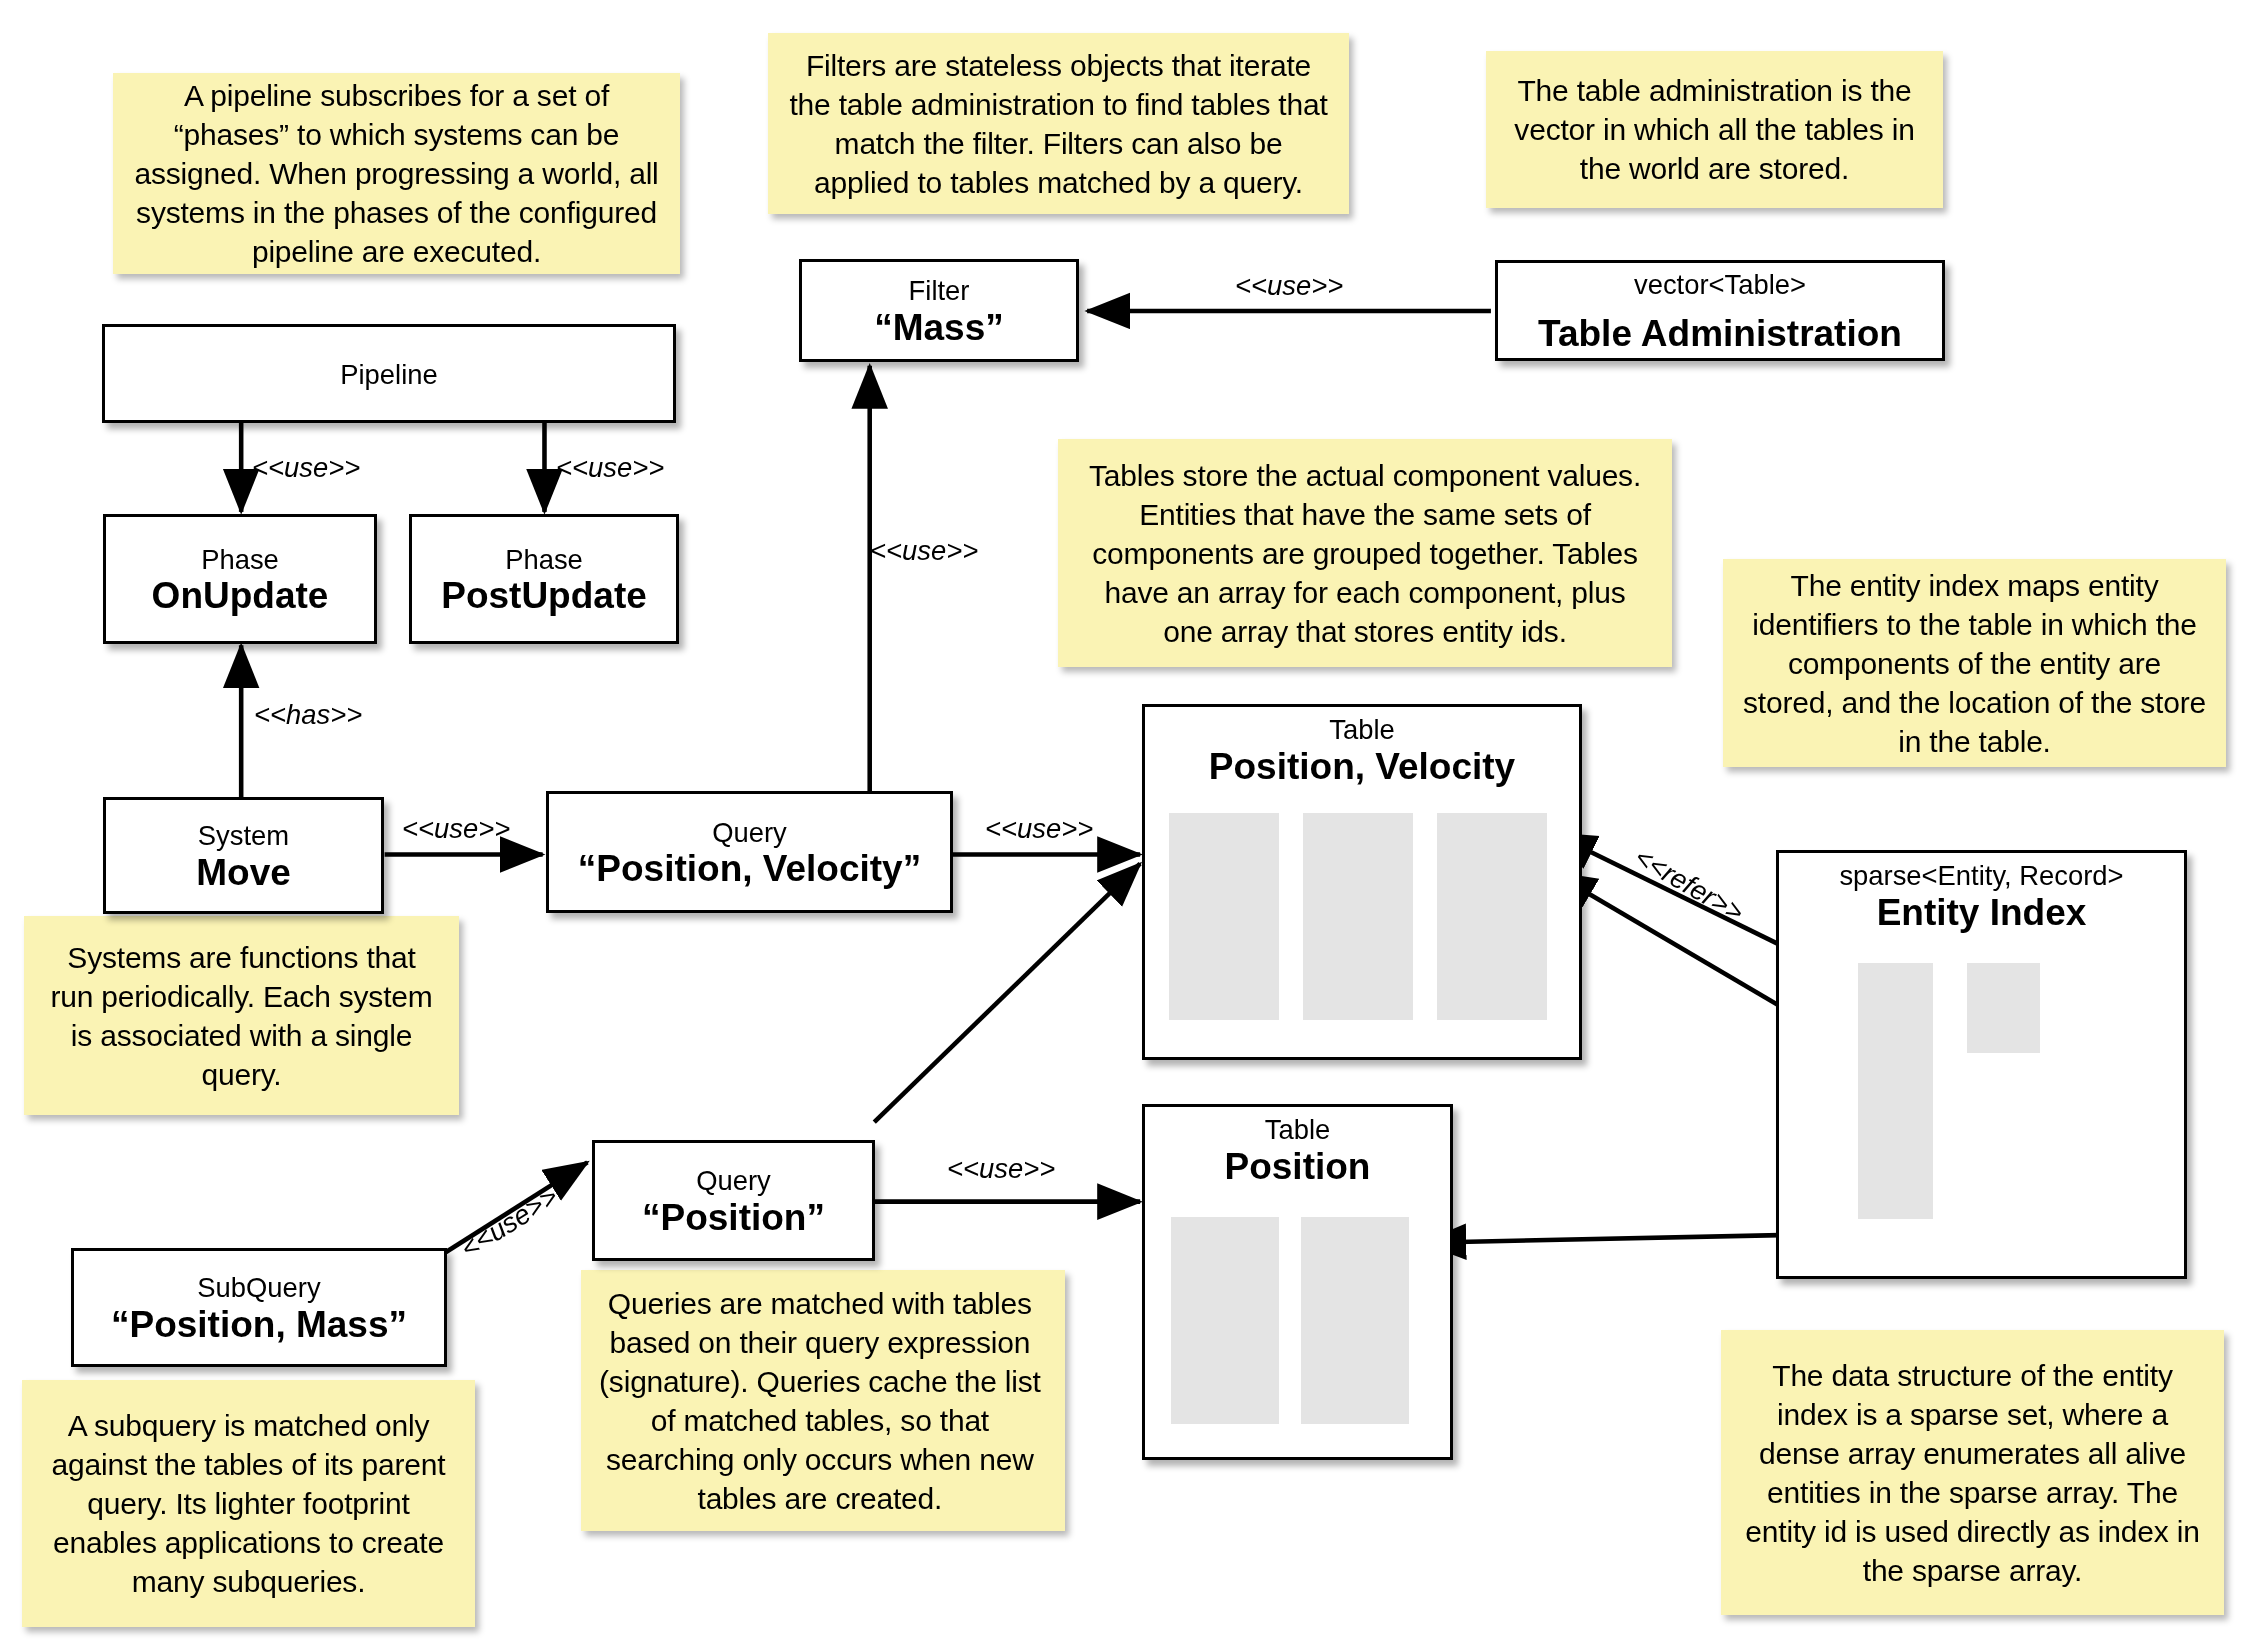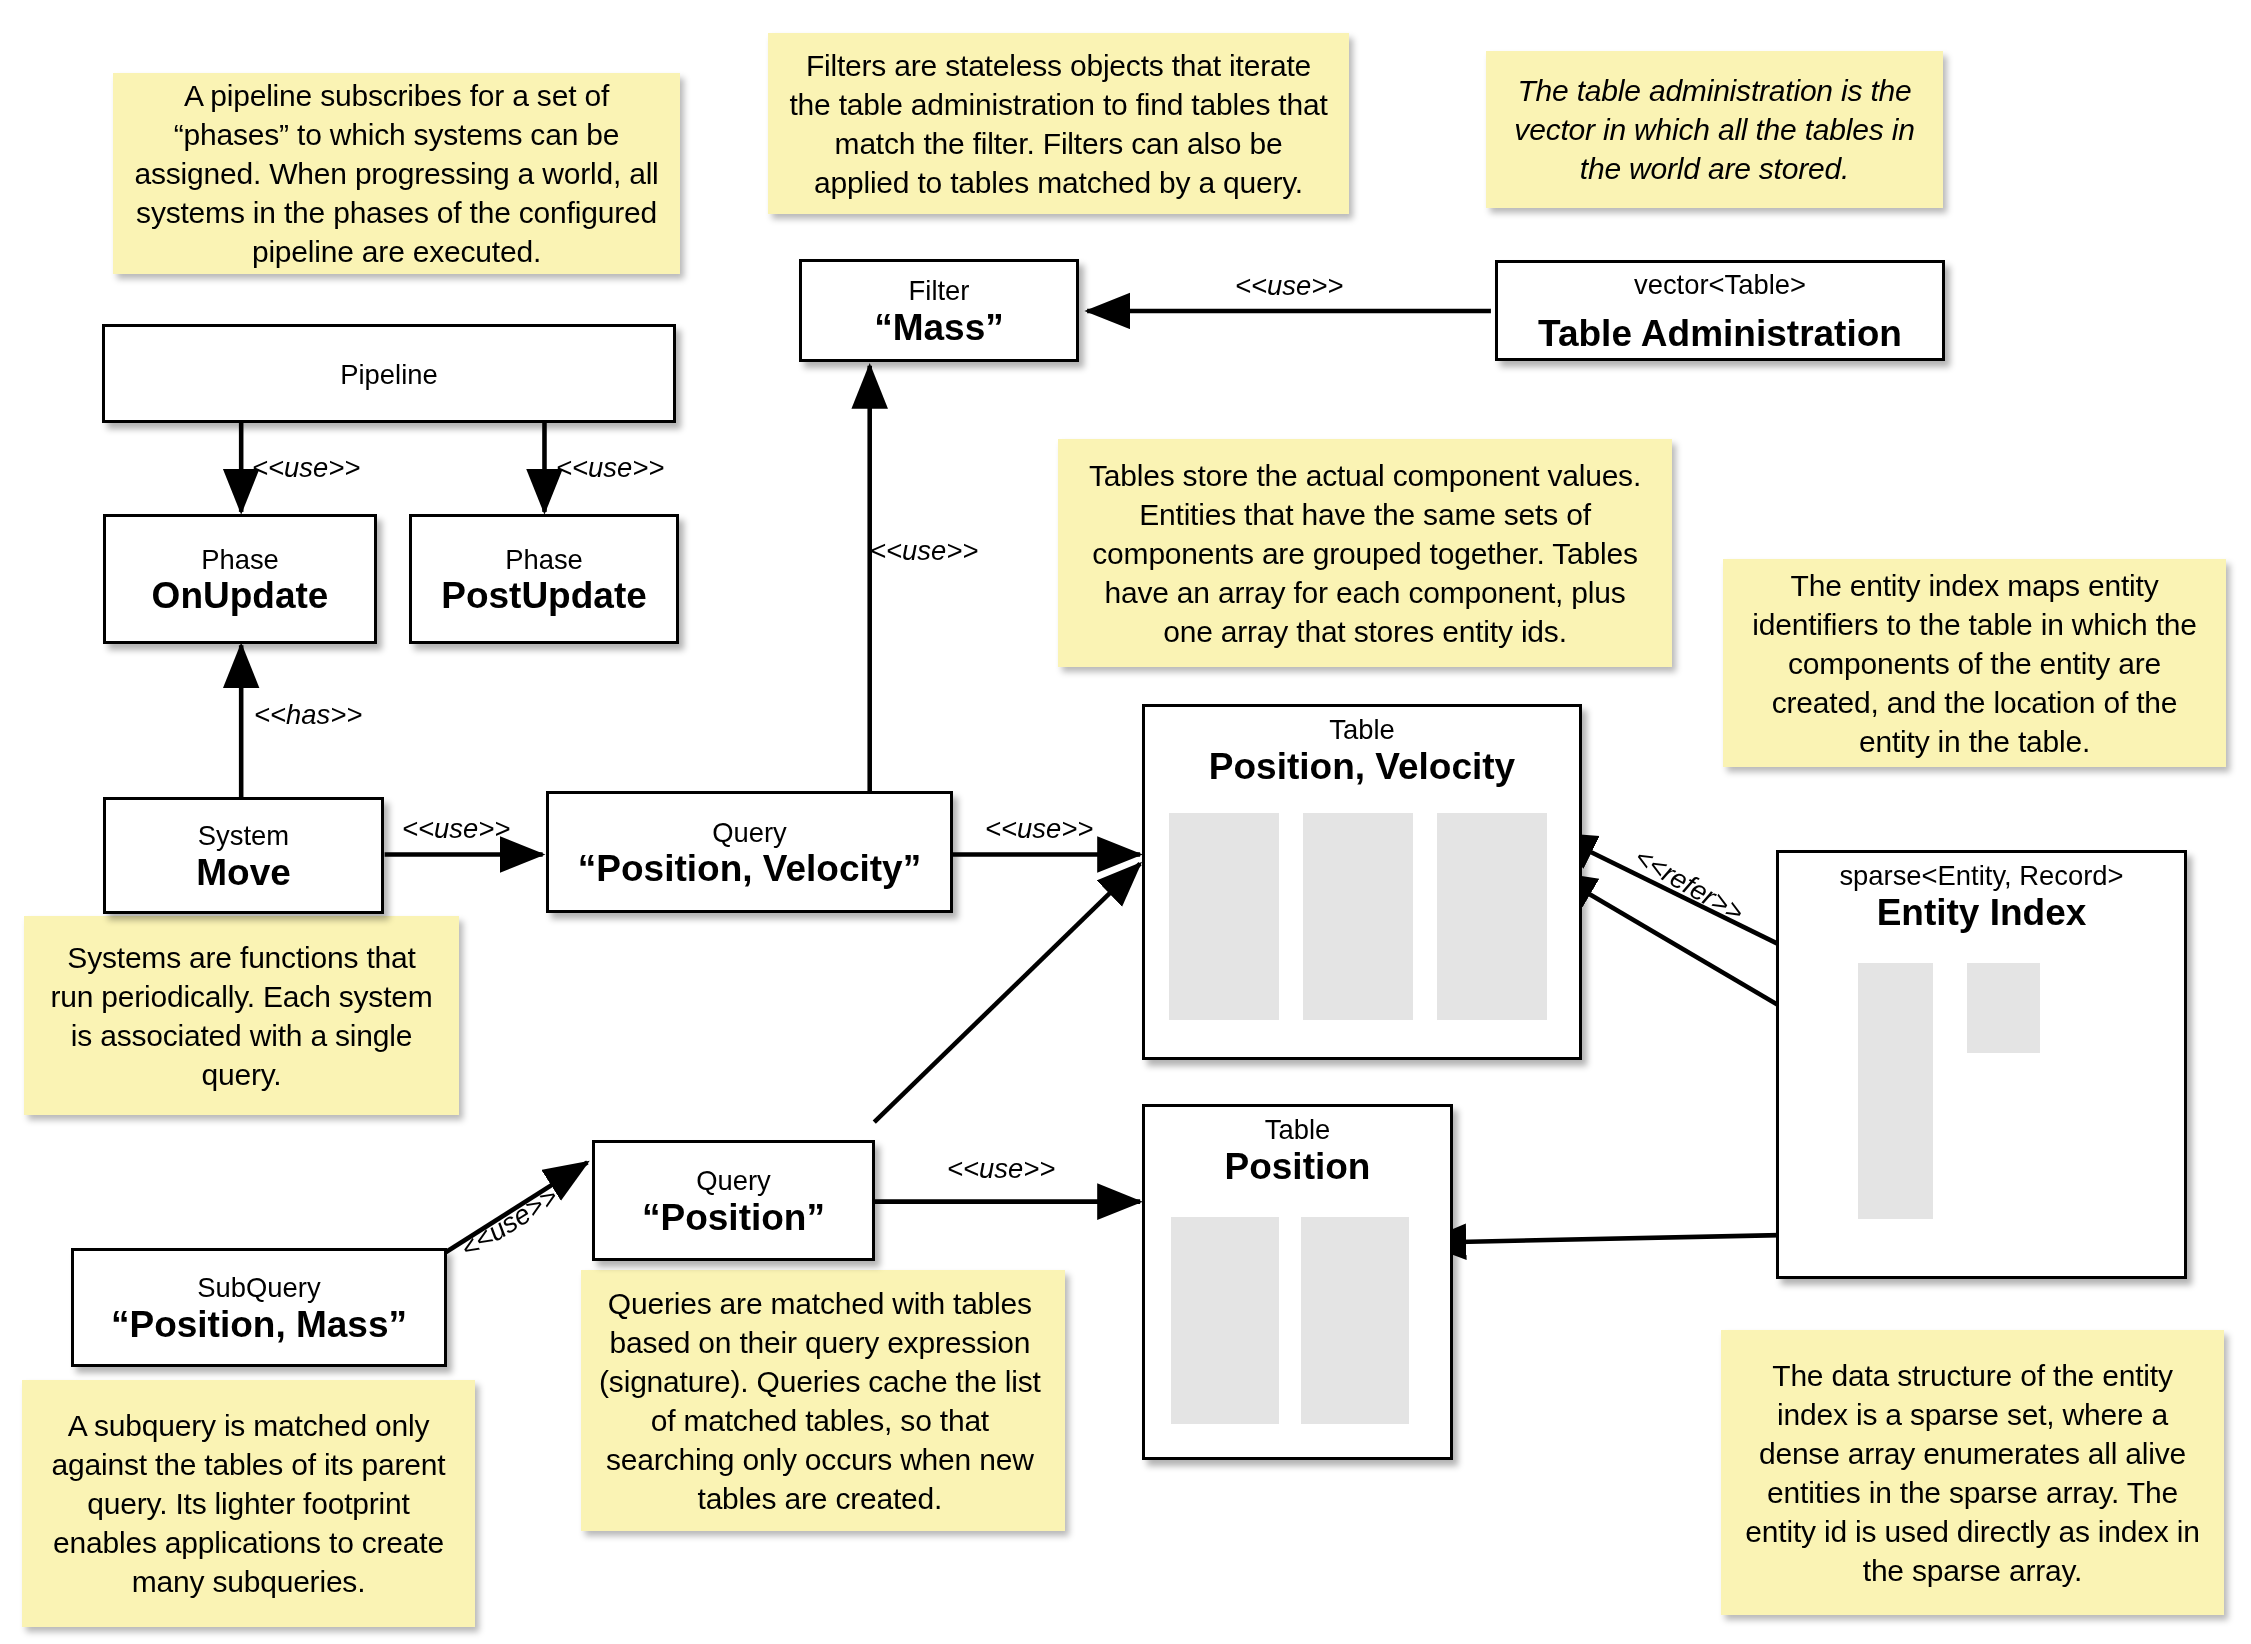--- a/index.html
+++ b/index.html
@@ -97,25 +97,25 @@
       <line x1="2190" y1="1088" x2="2092" y2="1088" marker-end="url(#arw)"></line>
 
       <line x1="2190" y1="1105" x2="2132" y2="1282" marker-end="url(#arw)"></line>
     </g>
   </svg>
 
   <div class="note" style="left:113px;top:73px;width:567px;height:201px;">A pipeline subscribes for a set of “phases” to which systems can be assigned. When progressing a world, all systems in the phases of the configured pipeline are executed.</div>
 
   <div class="note" style="left:768px;top:33px;width:581px;height:181px;">Filters are stateless objects that iterate the table administration to find tables that match the filter. Filters can also be applied to tables matched by a query.</div>
 
-  <div class="note" style="left:1486px;top:51px;width:457px;height:157px;font-style:italic;">The table administration is the vector in which all the tables in the world are stored.</div>
+  <div class="note" style="left:1486px;top:51px;width:457px;height:157px;">The table administration is the vector in which all the tables in the world are stored.</div>
 
   <div class="note" style="left:1058px;top:439px;width:614px;height:228px;">Tables store the actual component values. Entities that have the same sets of components are grouped together. Tables have an array for each component, plus one array that stores entity ids.</div>
 
-  <div class="note" style="left:1723px;top:559px;width:503px;height:208px;">The entity index maps entity identifiers to the table in which the components of the entity are created, and the location of the entity in the table.</div>
+  <div class="note" style="left:1723px;top:559px;width:503px;height:208px;">The entity index maps entity identifiers to the table in which the components of the entity are stored, and the location of the store in the table.</div>
 
   <div class="note" style="left:24px;top:904px;width:435px;height:199px;margin-top:12px;">Systems are functions that run periodically. Each system is associated with a single query.</div>
 
   <div class="note" style="left:581px;top:1270px;width:484px;height:261px;padding-left:12px;">Queries are matched with tables based on their query expression (signature). Queries cache the list of matched tables, so that searching only occurs when new tables are created.</div>
 
   <div class="note" style="left:22px;top:1380px;width:453px;height:247px;">A subquery is matched only against the tables of its parent query. Its lighter footprint enables applications to create many subqueries.</div>
 
   <div class="note" style="left:1721px;top:1330px;width:503px;height:285px;">The data structure of the entity index is a sparse set, where a dense array enumerates all alive entities in the sparse array. The entity id is used directly as index in the sparse array.</div>
 
   <div class="box center" style="left:102px;top:324px;width:574px;height:99px;">

